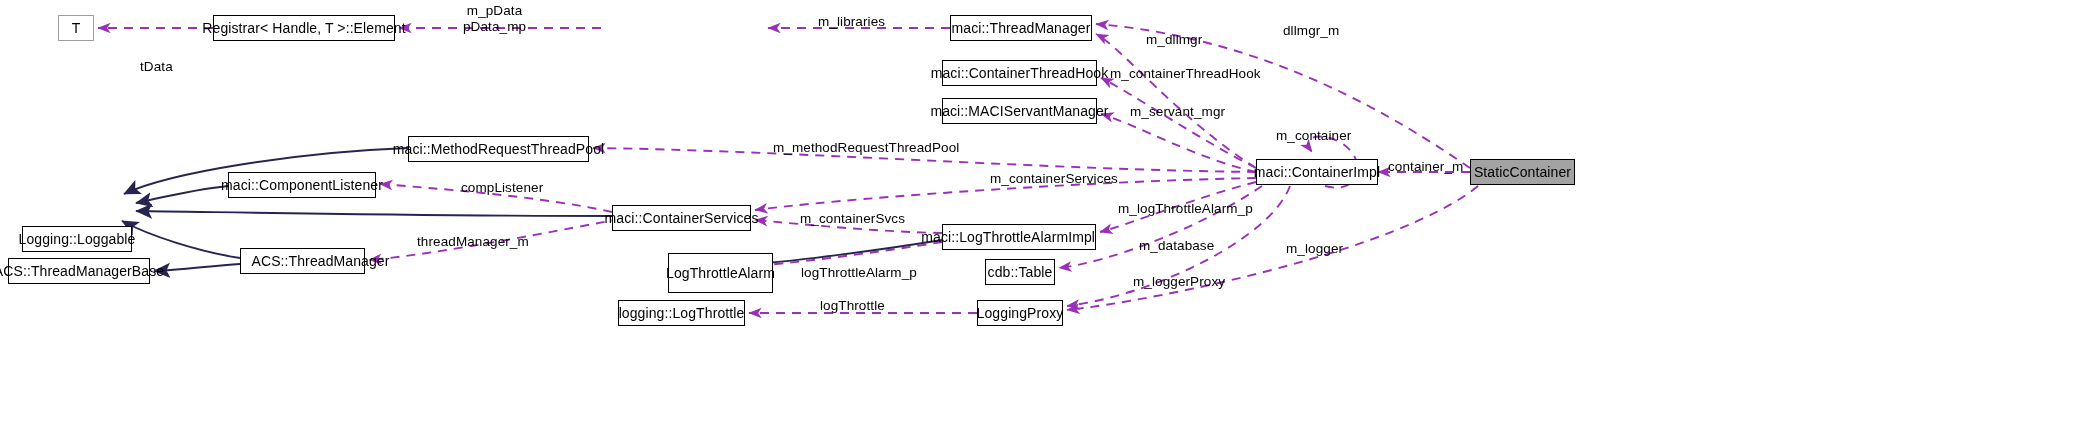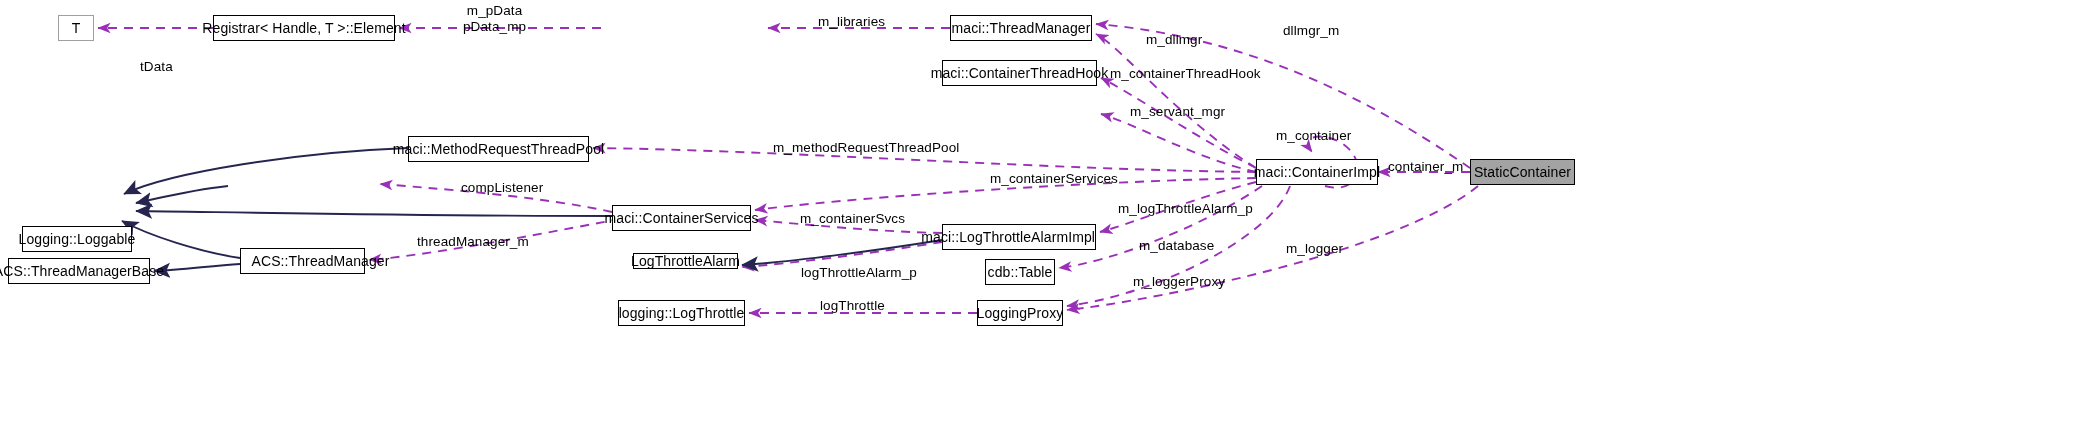--- a/index.html
+++ b/index.html
@@ -113,51 +113,57 @@
 
 
   <div class="node" style="left:950px; top:15px;  width:142px; height:26px;">
     <span>maci::ThreadManager</span>
   </div>
 
   <div class="node" style="left:942px; top:60px;  width:155px; height:26px;">
     <span>maci::ContainerThreadHook</span>
   </div>
 
+  <div class="node" style="left:942px; top:98px;  width:155px; height:26px;">
+    <span>maci::MACIServantManager</span>
+  </div>
 
   <div class="node" style="left:408px; top:136px; width:181px; height:26px;">
     <span>maci::MethodRequestThreadPool</span>
   </div>
 
   <div class="node" style="left:1256px;top:159px; width:122px; height:26px;">
     <span>maci::ContainerImpl</span>
   </div>
 
   <div class="node gray" style="left:1470px;top:159px; width:105px; height:26px;">
     <span>StaticContainer</span>
   </div>
 
+  <div class="node" style="left:228px; top:172px; width:148px; height:26px;">
+    <span>maci::ComponentListener</span>
+  </div>
 
   <div class="node" style="left:22px;  top:194px; width:110px; height:26px;margin-top:32px;">
     <span>Logging::Loggable</span>
   </div>
 
   <div class="node" style="left:612px; top:205px; width:139px; height:26px;">
     <span>maci::ContainerServices</span>
   </div>
 
   <div class="node" style="left:942px; top:224px; width:154px; height:26px;justify-content:flex-end;">
     <span>maci::LogThrottleAlarmImpl</span>
   </div>
 
   <div class="node" style="left:240px; top:248px; width:125px; height:26px;padding-left:36px;">
     <span>ACS::ThreadManager</span>
   </div>
 
-  <div class="node" style="left:633px; top:253px; width:105px; height:16px;">
+  <div class="node" style="left:668px; top:253px; width:105px; height:40px;">
     <span>LogThrottleAlarm</span>
   </div>
 
   <div class="node" style="left:985px; top:259px; width:70px;  height:26px;">
     <span>cdb::Table</span>
   </div>
 
   <div class="node" style="left:8px;   top:258px; width:142px; height:26px;">
     <span>ACS::ThreadManagerBase</span>
   </div>

